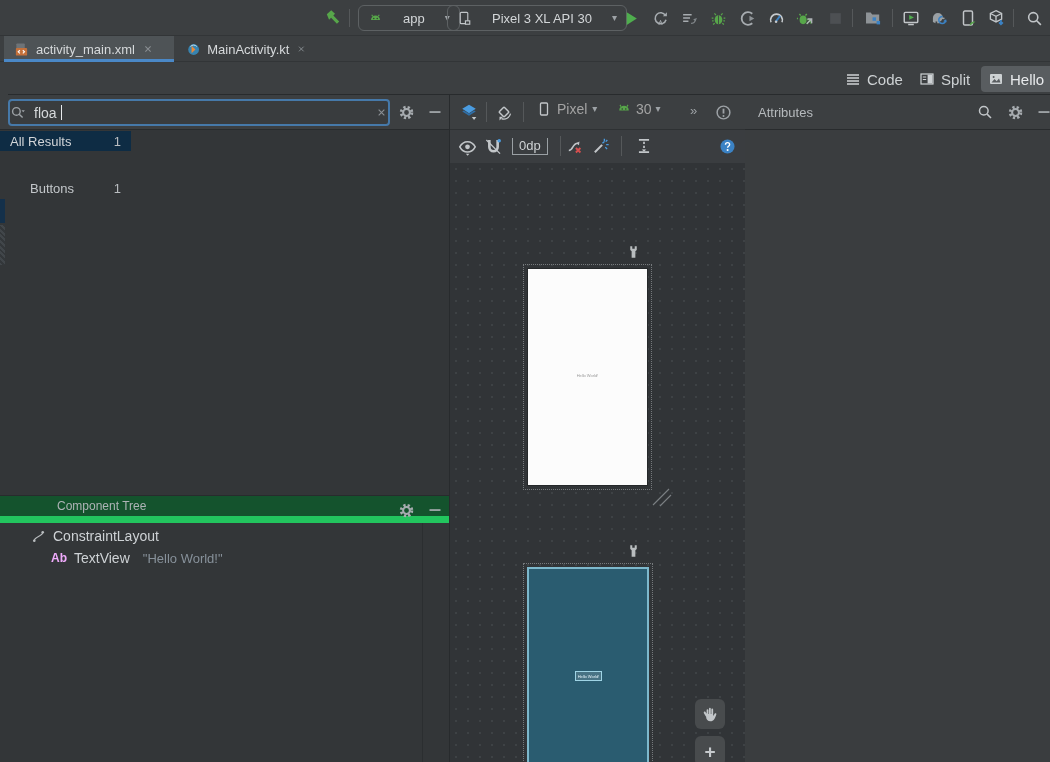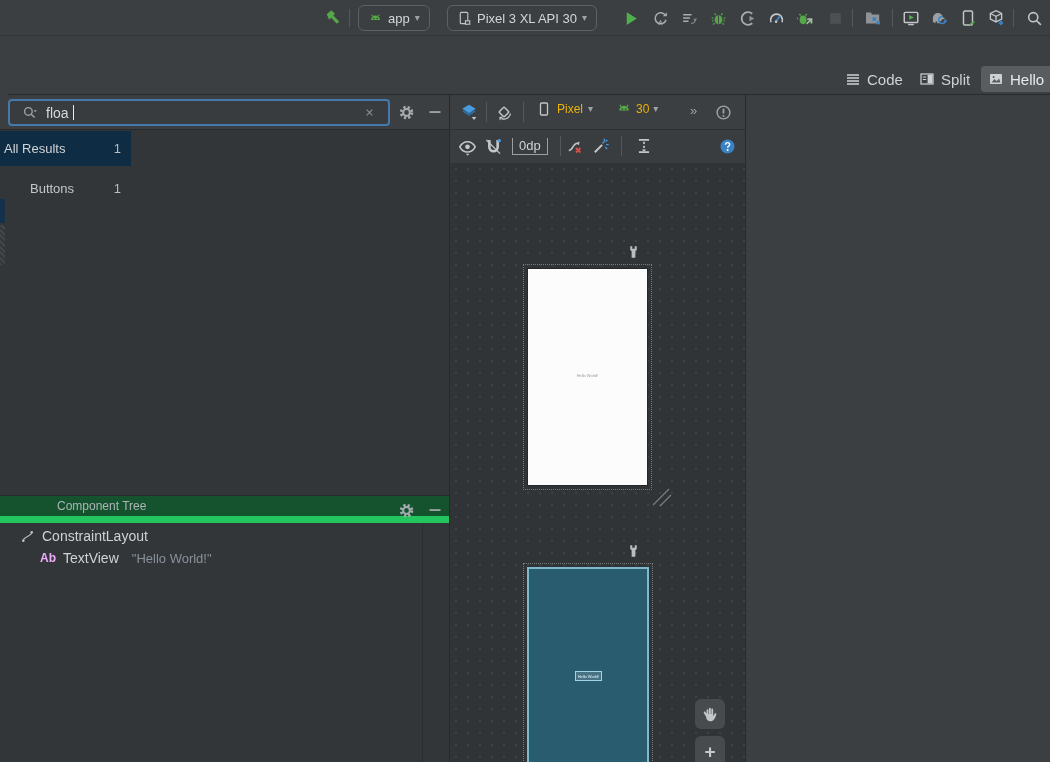--- a/index.html
+++ b/index.html
@@ -11,67 +11,67 @@
   }
   .abs { position:absolute; }
   .row { display:flex; align-items:center; }
   .vsep { width:1px; height:18px; background:#55585a; }
   .tinysep { width:1px; height:20px; background:#55585a; }
   .ibtn { display:flex; align-items:center; justify-content:center; width:22px; height:22px; }
   svg { display:block; }
 
   
   #topbar { left:0; top:0; width:1050px; height:36px; background:#3c3f41; border-bottom:1px solid #323537; }
-  .chip { display:flex; align-items:center; gap:5px; height:26px; border:1px solid #5d6163; border-radius:6px; padding:0 9px; color:#d3d6d8; font-size:13px; }
+  .chip { display:flex; align-items:center; gap:20px; height:26px; border:1px solid #5d6163; border-radius:6px; padding:0 9px; color:#d3d6d8; font-size:13px; }
   .chev { font-size:10px; color:#9da2a6; line-height:1; }
 
   
   #tabbar { left:0; top:36px; width:1050px; height:26px; background:#3c3f41; border-bottom:1px solid #323537; }
   .tab { position:absolute; top:0; height:26px; display:flex; align-items:center; gap:7px; padding:0 10px; color:#d6d9db; font-size:13px; }
   .tab.active { background:#4e5356; }
   .tab.active::after { content:""; position:absolute; left:0; right:0; bottom:0; height:3px; background:#4a88c7; }
 
   
   #modebar { left:8px; top:63px; width:1050px; height:32px; background:#3c3f41; border-bottom:1px solid #282b2d; }
   .mode { position:absolute; top:3px; height:26px; display:flex; align-items:center; gap:6px; color:#ced2d4; font-size:15px; padding:0 7px; border-radius:4px; }
   .mode.selected { background:#595d60; color:#e8eaec; }
 
   
   #palette { left:0; top:95px; width:450px; height:667px; background:#333638; }
   #pal-top { position:absolute; left:0; top:0; width:450px; height:35px; background:#3c3f41; border-bottom:1px solid #282b2d; }
-  #searchbox { position:absolute; left:8px; top:4px; width:382px; height:27px; background:#393c3e; border:2px solid #4679a9; border-radius:4px; display:flex; align-items:center; padding:0 12px; gap:4px; }
+  #searchbox { position:absolute; left:8px; top:4px; width:382px; height:27px; background:#393c3e; border:2px solid #4679a9; border-radius:4px; display:flex; align-items:center; padding:0 0; gap:4px; }
   #searchtext { color:#d6d9db; font-size:14px; margin-left:4px; }
   #caret { width:1px; height:15px; background:#e8eaec; }
   .palrow { position:absolute; display:flex; align-items:center; }
   .sel { background:#0e2c44; }
   .cat-label { color:#d2d5d8; }
   .cat-count { position:absolute; right:10px; color:#b9bdc0; }
   #fabrow { left:132px; top:36px; width:318px; height:24px; padding-left:16px; gap:8px; color:#e4e7e9; font-size:14px; }
 
   
   #edge-navy { left:0; top:104px; width:5px; height:24px; background:#14304a; }
   #edge-hatch { left:0; top:130px; width:5px; height:40px; background:repeating-linear-gradient(45deg,#41464a 0 2px,#33373a 2px 4px); }
 
   
   #tree-header { position:absolute; left:0; top:400px; width:450px; height:28px; background:#14532d; border-top:1px solid #282b2d; border-bottom:7px solid #22c55e;padding-left:43px; }
-  #tree-body { position:absolute; left:4px; top:428px; width:450px; height:239px; background:#333638; }
+  #tree-body { position:absolute; left:15px; top:428px; width:450px; height:239px; background:#333638; }
   #tree-vline { position:absolute; left:422px; top:428px; width:1px; height:239px; background:#2b2e30; }
   .treerow { position:absolute; display:flex; align-items:center; gap:7px; color:#ced2d5; font-size:14px; }
   .ab-badge { color:#f0abfc; font-size:12px; font-weight:bold; }
   .tree-val { color:#87919a; font-size:13px; margin-left:6px; }
 
   .panel-title { color:#aeb3b6; font-size:12px; }
 
   
   #design { left:450px; top:95px; width:295px; height:667px; background:#313437; }
   #dt1 { position:absolute; left:0; top:0; width:295px; height:35px; background:#3c3f41; border-bottom:1px solid #2e3133; }
   #dt2 { position:absolute; left:0; top:35px; width:295px; height:33px; background:#3a3d40; }
   #surface { position:absolute; left:0; top:68px; width:295px; height:599px; background-color:#313437;
     background-image:radial-gradient(circle, #3e4245 1px, transparent 1.3px); background-size:12px 12px; }
-  .ddlabel { color:#eab308; font-size:12px; }
+  .ddlabel { color:#a3a3a3; font-size:14px; }
   #zerodp { border-left:1px solid #9aa0a4; border-right:1px solid #9aa0a4; border-bottom:1px solid #9aa0a4; height:17px; padding:0 6px 15px 6px; color:#ced2d4; font-size:13px; display:flex; align-items:flex-start; }
 
   .phone-design { position:absolute; background:#fcfcfc; border:1px solid #25282a; outline:1px dotted #75797c; outline-offset:3px; }
   .phone-bp { position:absolute; background:#2a5c70; border:2px solid #7db8cc; outline:1px dotted #75797c; outline-offset:3px; }
   #hello1 { position:absolute; left:0; right:0; top:104px; text-align:center; font-size:4px; color:#9b9b9b; }
   #hellobox2 { position:absolute; left:46px; top:102px; width:27px; height:10px; border:1px solid #9fd4e5; background:rgba(255,255,255,.14); display:flex; align-items:center; justify-content:center; font-size:4px; color:#e3f3f9; overflow:hidden; }
   .zoombtn { position:absolute; width:30px; height:30px; background:#484b4d; border-radius:6px; display:flex; align-items:center; justify-content:center; }
   #plusglyph { color:#c6cacd; font-size:19px; font-weight:bold; line-height:1; }
 
   
@@ -358,20 +358,40 @@
         </svg>
       </div>
     <div class="abs vsep" style="left:1013px;top:9px"></div>
     <div class="abs ibtn" style="left:1023px;top:7px">
         <svg width="17" height="17">
           <use href="#i-search"></use>
         </svg>
       </div>
   </div>
 
+  <div class="abs" id="tabbar">
+    <div class="tab active" style="left:4px;width:170px">
+      <svg width="15" height="15">
+          <use href="#i-xmlfile"></use>
+        </svg>
+      <span>activity_main.xml</span>
+      <svg width="12" height="12">
+          <use href="#i-close"></use>
+        </svg>
+    </div>
+    <div class="tab" style="left:177px;width:140px">
+      <svg width="15" height="15">
+          <use href="#i-kotlin"></use>
+        </svg>
+      <span>MainActivity.kt</span>
+      <svg width="12" height="12">
+          <use href="#i-close"></use>
+        </svg>
+    </div>
+  </div>
 
   <div class="abs" id="modebar">
     <div class="mode" style="left:830px">
       <svg width="16" height="16">
           <use href="#i-codelines"></use>
         </svg>
       <span>Code</span>
     </div>
     <div class="mode" style="left:904px">
       <svg width="16" height="16">
@@ -405,21 +425,21 @@
             <use href="#i-gear"></use>
           </svg>
         </div>
       <div class="abs ibtn" style="left:424px;top:6px">
           <svg width="16" height="16">
             <use href="#i-minus"></use>
           </svg>
         </div>
     </div>
 
-    <div class="palrow sel" style="left:0;top:36px;width:131px;height:35px;padding-left:4px">
+    <div class="palrow sel" style="left:0;top:36px;width:131px;height:20px;padding-left:10px">
       <span class="cat-label">All Results</span>
       <span class="cat-count">1</span>
     </div>
     <div class="palrow" style="left:0;top:80px;width:131px;height:26px;padding-left:30px">
       <span class="cat-label" style="color:#c3c7ca">Buttons</span>
       <span class="cat-count">1</span>
     </div>
 
 
     <div class="abs" id="edge-navy"></div>
@@ -554,14 +574,35 @@
           </svg>
       </div>
       <div class="zoombtn" style="left:245px;top:573px">
         <span id="plusglyph">+</span>
       </div>
     </div>
   </div>
 
   <div class="vdivider" style="left:745px"></div>
 
+  <div class="abs" id="attrs">
+    <div id="attr-header" class="row">
+      <span class="panel-title" style="margin-left:13px;font-size:13px;color:#b6babd">Attributes</span>
+      <div class="abs ibtn" style="left:229px;top:6px">
+          <svg width="16" height="16">
+            <use href="#i-search"></use>
+          </svg>
+        </div>
+      <div class="abs ibtn" style="left:259px;top:6px">
+          <svg width="17" height="17">
+            <use href="#i-gear"></use>
+          </svg>
+        </div>
+      <div class="abs ibtn" style="left:288px;top:6px">
+          <svg width="16" height="16">
+            <use href="#i-minus"></use>
+          </svg>
+        </div>
+    </div>
+    <div></div>
+  </div>
 
 </div>
 
 </body></html>

